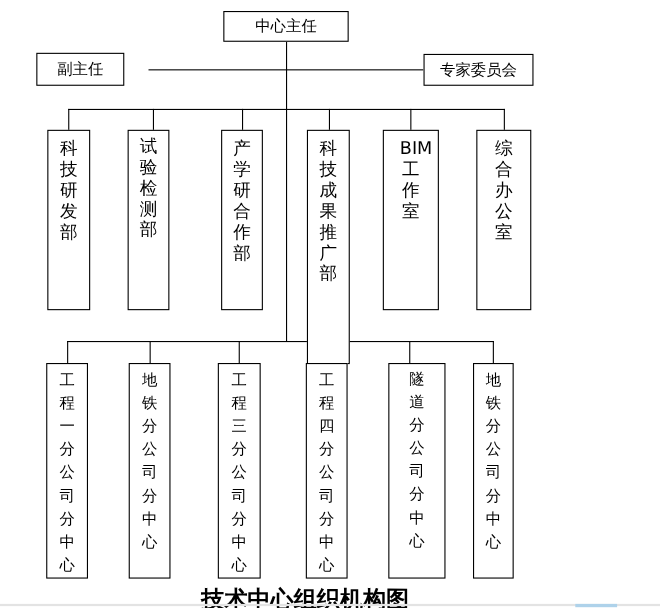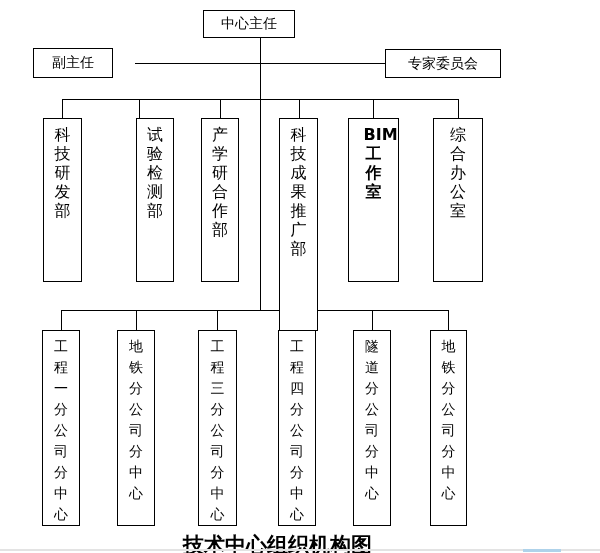--- a/index.html
+++ b/index.html
@@ -43,56 +43,56 @@
 <div class="line" style="left:373px; top:99px; width:1px; height:20px;"></div>
 <div class="line" style="left:458px; top:99px; width:1px; height:20px;"></div>
 <div class="line" style="left:61px; top:310px; width:388px; height:1px;"></div>
 <div class="line" style="left:61px;  top:310px; width:1px; height:20px;"></div>
 <div class="line" style="left:136px; top:310px; width:1px; height:20px;"></div>
 <div class="line" style="left:217px; top:310px; width:1px; height:20px;"></div>
 <div class="line" style="left:297px; top:310px; width:1px; height:20px;"></div>
 <div class="line" style="left:372px; top:310px; width:1px; height:20px;"></div>
 <div class="line" style="left:448px; top:310px; width:1px; height:20px;"></div>
 
-<div class="box hbox" style="left:203px; top:10px; width:92px; height:28px;">中心主任</div>
+<div class="box hbox" style="left:203px; top:10px; width:114px; height:28px;">中心主任</div>
 <div class="box hbox" style="left:33px;  top:48px; width:80px; height:30px;">副主任</div>
-<div class="box hbox" style="left:385px; top:49px; width:116px; height:29px;">专家委员会</div>
+<div class="box hbox" style="left:385px; top:49px; width:100px; height:29px;">专家委员会</div>
 
 <div class="box vbox" style="left:43px;  top:118px; width:39px; height:164px;">
   <div class="vlabel">科技研发部</div>
 </div>
-<div class="box vbox" style="left:136px; top:118px; width:38px; height:164px;">
+<div class="box vbox" style="left:116px; top:118px; width:38px; height:164px;font-family:Liberation Mono, monospace;">
   <div class="vlabel">试验检测部</div>
 </div>
 <div class="box vbox" style="left:201px; top:118px; width:38px; height:164px;">
   <div class="vlabel">产学研合作部</div>
 </div>
 <div class="box vbox" style="left:279px; top:118px; width:39px; height:213px;">
   <div class="vlabel">科技成果推广部</div>
 </div>
-<div class="box vbox" style="left:348px; top:118px; width:51px; height:164px;font-weight:bold;">
+<div class="box vbox" style="left:348px; top:118px; width:51px; height:164px;">
   <div class="vlabel">BIM工作室</div>
 </div>
 <div class="box vbox" style="left:433px; top:118px; width:50px; height:164px;">
   <div class="vlabel">综合办公室</div>
 </div>
 
 <div class="box vbox2" style="left:42px;  top:330px; width:38px; height:196px;">
   <div class="vlabel">工程一分公司分中心</div>
 </div>
 <div class="box vbox2" style="left:117px; top:330px; width:38px; height:196px;">
   <div class="vlabel">地铁分公司分中心</div>
 </div>
 <div class="box vbox2" style="left:198px; top:330px; width:39px; height:196px;">
   <div class="vlabel">工程三分公司分中心</div>
 </div>
 <div class="box vbox2" style="left:278px; top:330px; width:38px; height:196px;">
   <div class="vlabel">工程四分公司分中心</div>
 </div>
-<div class="box vbox2" style="left:353px; top:330px; width:38px; height:196px;">
+<div class="box vbox2" style="left:353px; top:330px; width:52px; height:196px;font-family:Liberation Mono, monospace;">
   <div class="vlabel">隧道分公司分中心</div>
 </div>
 <div class="box vbox2" style="left:430px; top:330px; width:37px; height:196px;">
   <div class="vlabel">地铁分公司分中心</div>
 </div>
 
 <div class="caption">技术中心组织机构图</div>
 
 <div class="scroll-track"></div>
 <div class="scroll-thumb"></div>

